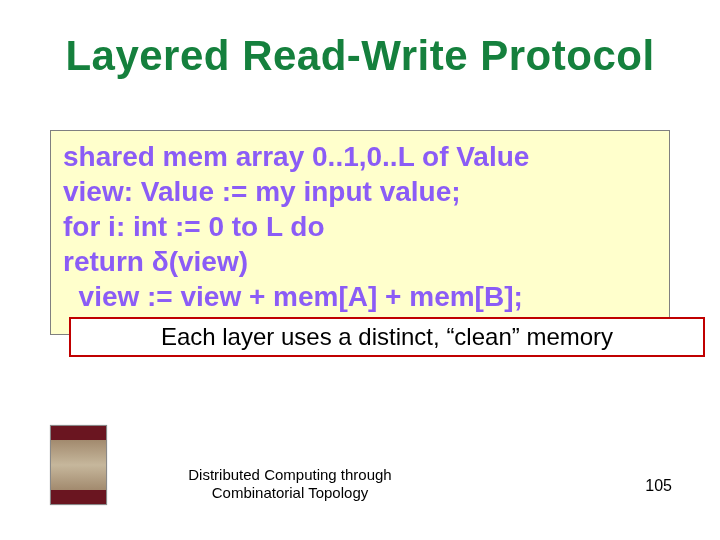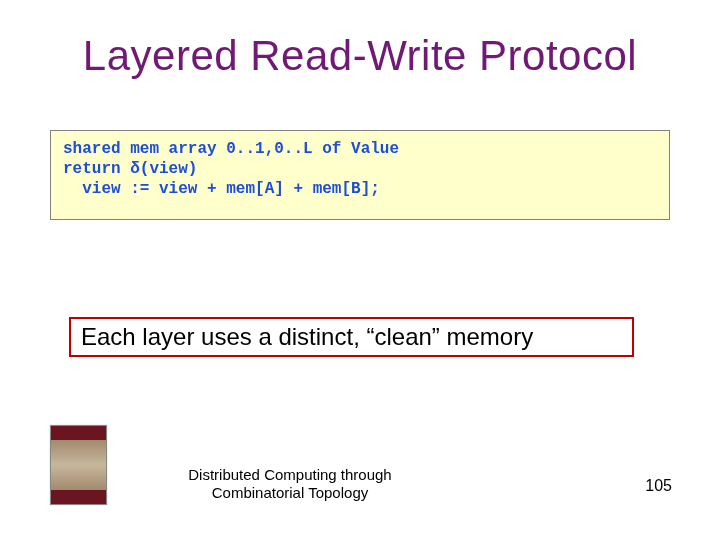--- a/index.html
+++ b/index.html
@@ -18,54 +18,54 @@
     height: 540px;
     background: #fff;
   }
   .title {
     position: absolute;
     top: 32px;
     left: 0;
     width: 720px;
     text-align: center;
     font-size: 42px;
-    color: #701a75;
-    font-weight: 400;
+    color: #15803d;
+    font-weight: 700;
     letter-spacing: 0.5px;
   }
   .codebox {
     position: absolute;
     top: 130px;
     left: 50px;
     width: 620px;
     background: #ffffcc;
     border: 1px solid #808080;
     padding: 8px 12px 20px 12px;
     box-sizing: border-box;
   }
   .codeline {
-    font-family: Liberation Mono, monospace;
-    font-size: 16px;
-    color: #1d4ed8;
+    font-family: Liberation Sans, sans-serif;
+    font-size: 28px;
+    color: #8b5cf6;
     font-weight: bold;
     line-height: 1.25;
     white-space: pre;
   }
   .callout {
     position: absolute;
     left: 69px;
     top: 317px;
-    width: 565px;
+    width: 636px;
     background: #ffffff;
     border: 2px solid #c00000;
     padding: 4px 10px;
     font-size: 24px;
     color: #000;
     box-sizing: border-box;
-    text-align: left;
+    text-align: center;
   }
   .thumb {
     position: absolute;
     left: 50px;
     bottom: 35px;
     width: 55px;
     height: 78px;
     background: linear-gradient(180deg, #6a1520 0%, #6a1520 18%, #a28a6e 18%, #c6b79c 50%, #a28a6e 82%, #6a1520 82%, #6a1520 100%);
     border: 1px solid #888;
     box-shadow: 0 0 1px rgba(0,0,0,.3);
@@ -98,20 +98,22 @@
 </style>
 </head>
 <body>
 
 <div class="slide">
 
   <div class="title">Layered Read-Write Protocol</div>
 
   <div class="codebox">
     <div class="codeline">shared mem array 0..1,0..L of Value</div>
+    <div class="codeline">view: Value := my input value;</div>
+    <div class="codeline">for i: int := 0 to L do</div>
     <div class="codeline">return δ(view)</div>
     <div class="codeline">  view := view + mem[A] + mem[B];</div>
   </div>
 
   <div class="callout">
     <span>Each layer uses a distinct, “clean” memory</span>
   </div>
 
   <div class="thumb"></div>
 

